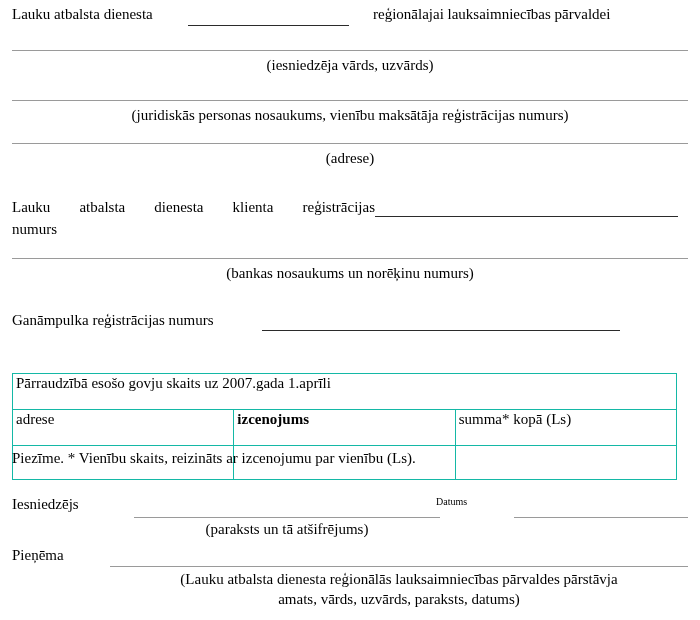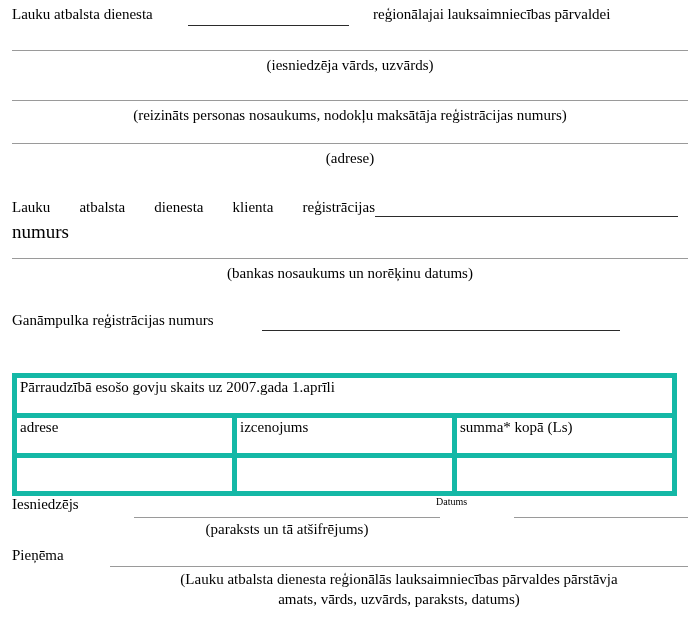--- a/index.html
+++ b/index.html
@@ -56,21 +56,21 @@
   }
 
   
   .tbl {
     position: absolute;
     border-collapse: collapse;
     table-layout: fixed;
     font-size: 15px;
   }
   .tbl td {
-    border: 5px solid #14b8a6;
+    border: 1px solid #14b8a6;
     padding: 1px 3px 14px 3px;
     vertical-align: top;
     height: 20px;
     font-family: "Liberation Serif", "DejaVu Serif", serif;
   }
   .tbl td.empty { height: 18px; }
 </style>
 </head>
 <body>
 
@@ -79,53 +79,54 @@
   <div class="txt" style="left:12px; top:6px; font-size:15px;">Lauku atbalsta dienesta</div>
 
   <div class="rule-dark" style="left:188px; top:25px; width:161px;"></div>
 
   <div class="txt" style="left:373px; top:6px; font-size:15px;">reģionālajai lauksaimniecības pārvaldei</div>
 
   <div class="rule" style="left:12px; top:50px; width:676px;"></div>
   <div class="txt-center" style="left:12px; top:56px; width:676px; font-size:15px;">(iesniedzēja vārds, uzvārds)</div>
 
   <div class="rule" style="left:12px; top:100px; width:676px;"></div>
-  <div class="txt-center" style="left:12px; top:106px; width:676px; font-size:15px;">(reizināts personas nosaukums, nodokļu maksātāja reģistrācijas numurs)</div>
+  <div class="txt-center" style="left:12px; top:106px; width:676px; font-size:15px;">(juridiskās personas nosaukums, vienību maksātāja reģistrācijas numurs)</div>
 
   <div class="rule" style="left:12px; top:143px; width:676px;"></div>
   <div class="txt-center" style="left:12px; top:149px; width:676px; font-size:15px;">(adrese)</div>
 
   <div class="justified" style="left:12px; top:198px; width:363px; font-size:15px;">Lauku atbalsta dienesta klienta reģistrācijas</div>
   <div class="rule-dark" style="left:375px; top:216px; width:303px;"></div>
-  <div class="txt" style="left:12px; top:221px; font-size:19px;">numurs</div>
+  <div class="txt" style="left:12px; top:221px; font-size:15px;">numurs</div>
 
   <div class="rule" style="left:12px; top:258px; width:676px;"></div>
-  <div class="txt-center" style="left:12px; top:264px; width:676px; font-size:15px;">(bankas nosaukums un norēķinu datums)</div>
+  <div class="txt-center" style="left:12px; top:264px; width:676px; font-size:15px;">(bankas nosaukums un norēķinu numurs)</div>
 
   <div class="txt" style="left:12px; top:312px; font-size:15px;">Ganāmpulka reģistrācijas numurs</div>
   <div class="rule-dark" style="left:262px; top:330px; width:358px;"></div>
 
   <table class="tbl" style="left:12px; top:373px; width:665px;">
     <tbody>
       <tr>
         <td colspan="3">Pārraudzībā esošo govju skaits uz 2007.gada 1.aprīli</td>
       </tr>
       <tr>
         <td style="width:151px;">adrese</td>
-        <td style="width:181px;">izcenojums</td>
+        <td style="width:181px;font-weight:bold;">izcenojums</td>
         <td style="width:333px;">summa* kopā (Ls)</td>
       </tr>
       <tr>
         <td class="empty"></td>
         <td class="empty"></td>
         <td class="empty"></td>
       </tr>
     </tbody>
   </table>
 
+  <div class="txt" style="left:12px; top:450px; font-size:15px;">Piezīme. * Vienību skaits, reizināts ar izcenojumu par vienību (Ls).</div>
 
   <div class="txt" style="left:12px; top:496px; font-size:15px;">Iesniedzējs</div>
   <div class="rule" style="left:134px; top:517px; width:306px;"></div>
   <div class="txt-center" style="left:134px; top:520px; width:306px; font-size:15px;">(paraksts un tā atšifrējums)</div>
 
   <div class="txt" style="left:436px; top:496px; font-size:10px;">Datums</div>
   <div class="rule" style="left:514px; top:517px; width:174px;"></div>
 
   <div class="txt" style="left:12px; top:547px; font-size:15px;">Pieņēma</div>
   <div class="rule" style="left:110px; top:566px; width:578px;"></div>

